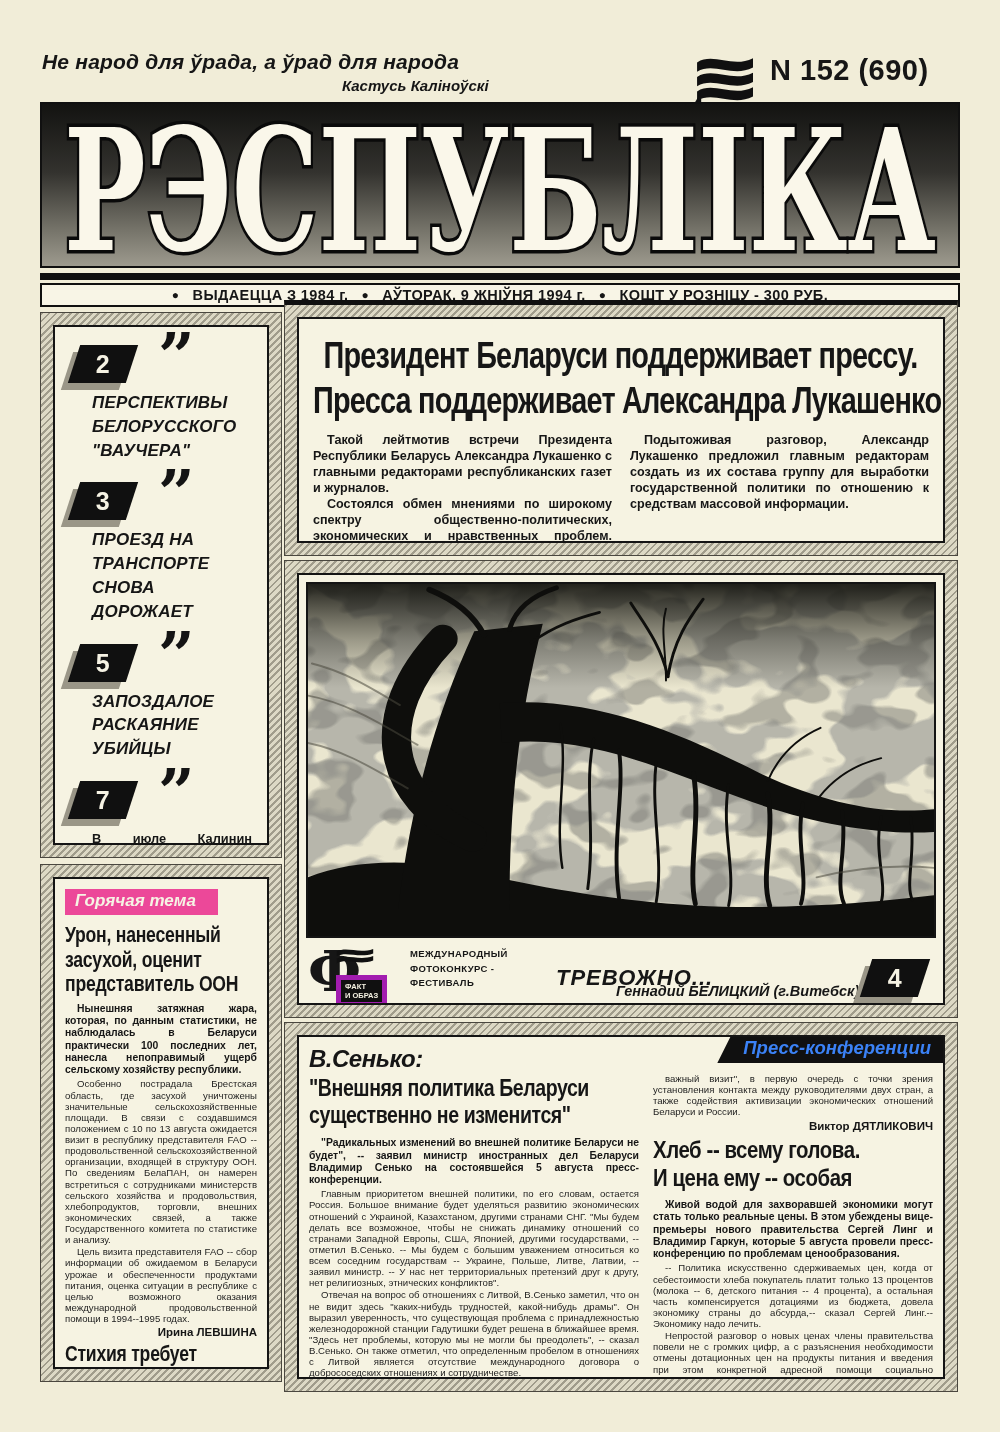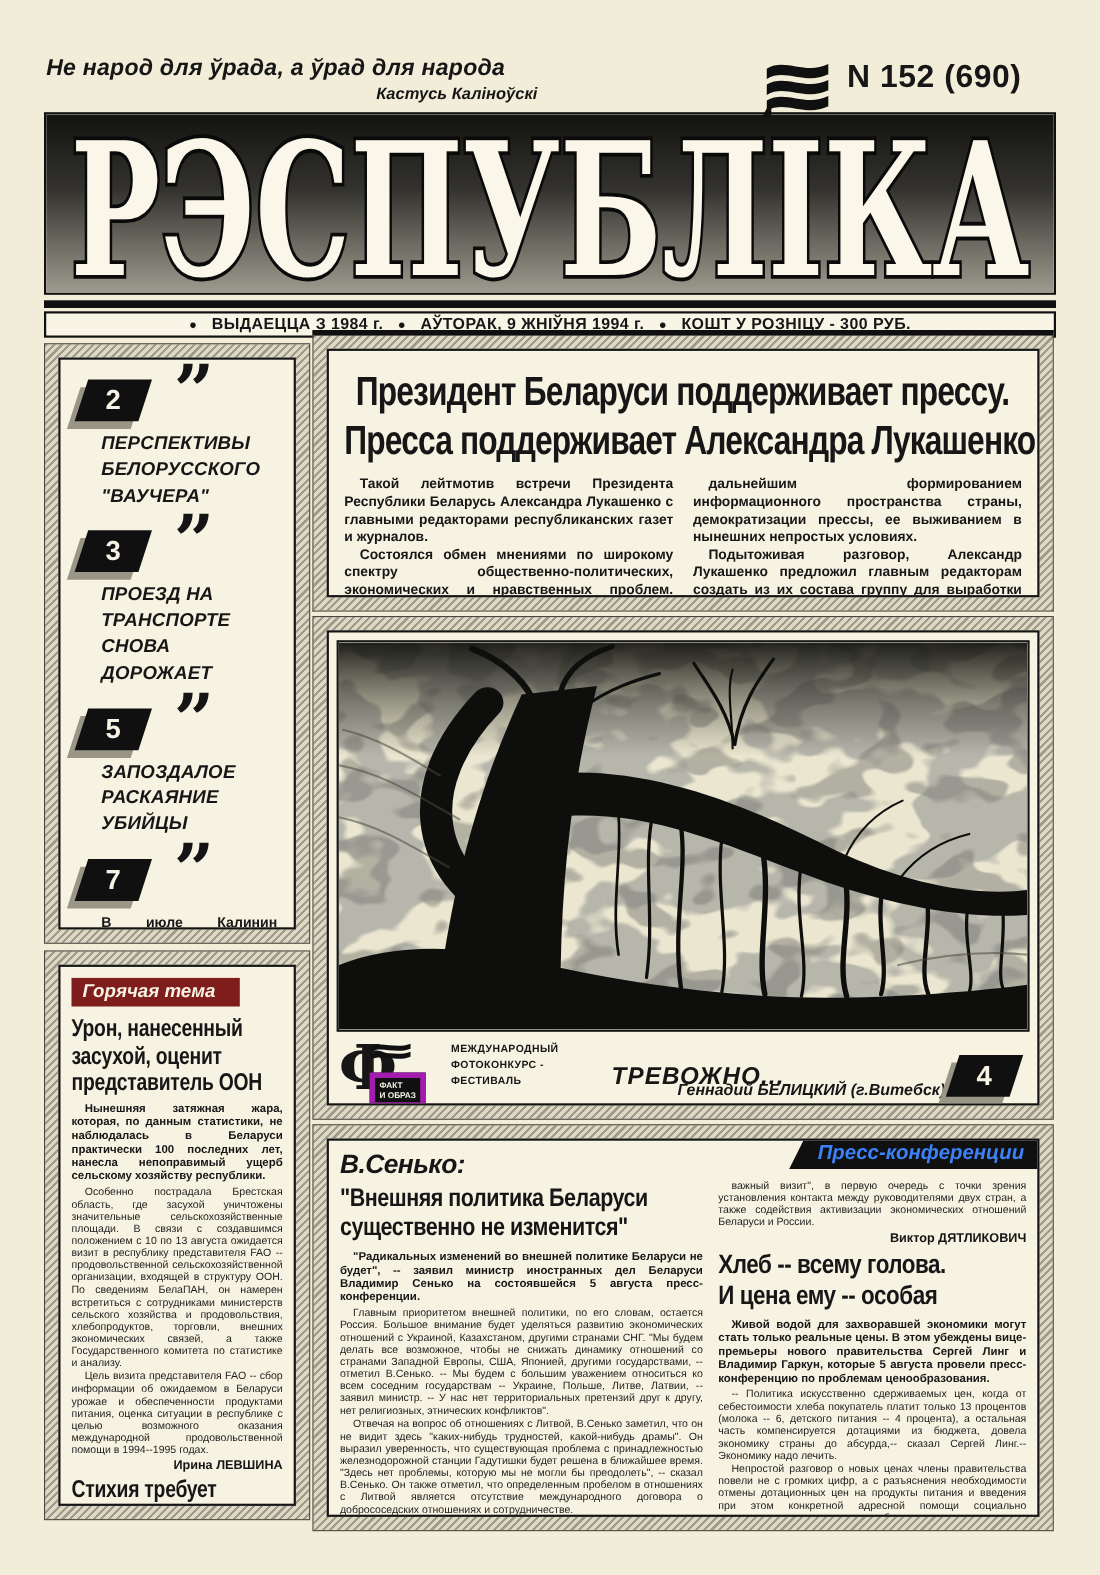--- a/index.html
+++ b/index.html
@@ -36,21 +36,21 @@
   .badge-row{display:flex;align-items:flex-start;height:52px;}
   .pbadge-wrap{position:relative;width:58px;height:38px;margin-top:10px;margin-left:6px;flex:0 0 auto;}
   .pbadge-wrap::before{content:"";position:absolute;left:-7px;top:7px;width:58px;height:38px;background:#9a9687;transform:skewX(-18deg);}
   .pbadge{position:absolute;left:0;top:0;width:58px;height:38px;background:#101010;transform:skewX(-18deg);display:flex;align-items:center;justify-content:center;}
   .pbadge span{transform:skewX(18deg);color:#f6f3e4;font-weight:bold;font-size:25px;}
   .quotemark{font-family:"DejaVu Serif",serif;font-weight:bold;font-size:64px;line-height:42px;letter-spacing:-5px;margin-left:26px;color:#141414;}
   .sb-title{margin:4px 0 10px 24px;font-size:17px;font-weight:bold;font-style:italic;line-height:1.4;letter-spacing:.2px;}
   .sb-text{margin:8px 2px 0 8px;font-size:12.8px;font-weight:bold;line-height:1.28;text-align:justify;text-indent:16px;}
 
   
-  .label-bar{display:inline-block;background:#7f1d1d;color:#f6f3e4;font-style:italic;font-weight:bold;font-size:17px;padding:2px 22px 4px 10px;margin:4px 0 6px 0;}
+  .label-bar{display:inline-block;background:#ec4899;color:#f6f3e4;font-style:italic;font-weight:bold;font-size:17px;padding:2px 22px 4px 10px;margin:4px 0 6px 0;}
   .condense80{width:125%;transform:scaleX(.8);transform-origin:0 0;}
   .condense85{width:117.6%;transform:scaleX(.85);transform-origin:0 0;}
   .hot-h{font-size:22px;font-weight:bold;line-height:1.12;letter-spacing:-.3px;margin:2px 0 6px 0;}
   .byline{text-align:right;font-weight:bold;font-size:11.5px;margin:2px 0 4px 0;}
   .lead{font-weight:bold;font-size:10.4px;line-height:1.18;text-align:justify;text-indent:12px;margin:2px 0;}
   .body-p{font-size:9.6px;line-height:1.16;text-align:justify;text-indent:12px;margin:0 0 1px 0;color:#1d1d1d;}
 
   .hot-inner{padding:6px 10px;}
 
   
@@ -199,21 +199,20 @@
       <div class="bigh-wrap">
         <div class="bigh">Президент Беларуси поддерживает прессу.</div>
         <div class="bigh">Пресса поддерживает Александра Лукашенко.</div>
       </div>
       <div class="lead-cols">
         <div class="lead-col">
           <p>Такой лейтмотив встречи Президента Республики Беларусь Александра Лукашенко с главными редакторами республиканских газет и журналов.</p>
           <p>Состоялся обмен мнениями по широкому спектру общественно-политических, экономических и нравственных проблем. Естественно, особое внимание было уделено вопросам, связанным с</p>
         </div>
         <div class="lead-col">
-          <p>дальнейшим формированием информационного пространства страны, демократизации прессы, ее выживанием в нынешних непростых условиях.</p>
           <p>Подытоживая разговор, Александр Лукашенко предложил главным редакторам создать из их состава группу для выработки государственной политики по отношению к средствам массовой информации.</p>
         </div>
       </div>
     </div>
   </div>
 
   <div class="box main-photo">
     <div class="box-inner photo-inner">
       <div class="photo-frame">
         <svg viewBox="0 0 640 372" preserveAspectRatio="none">

